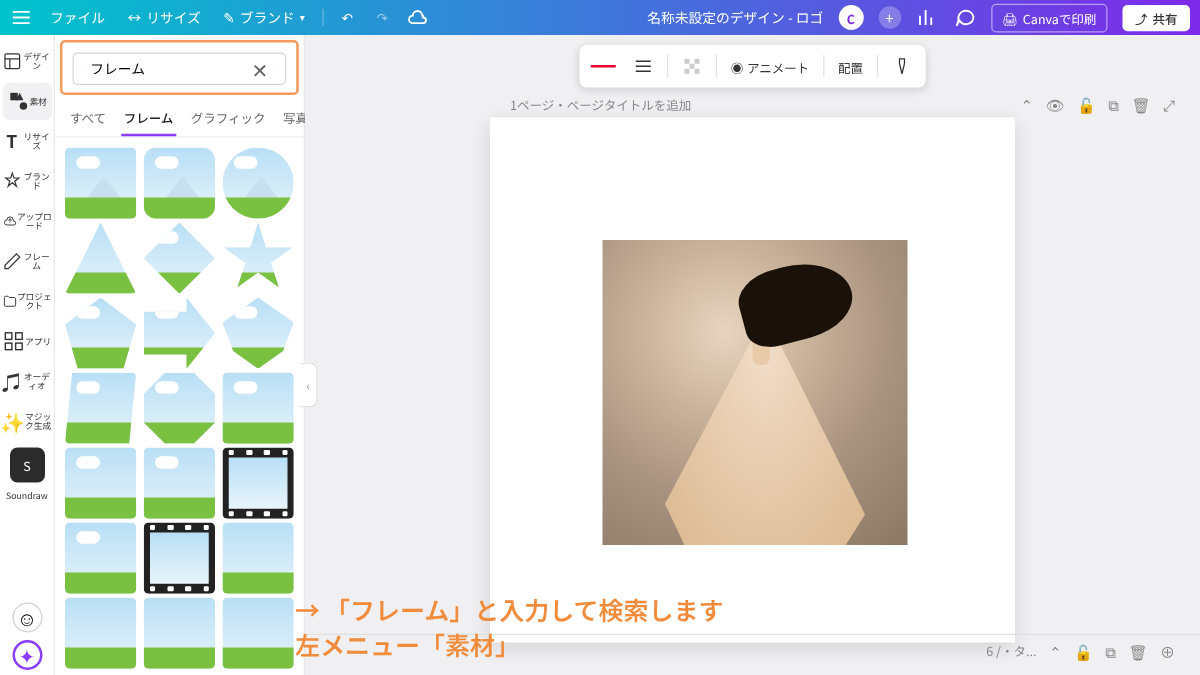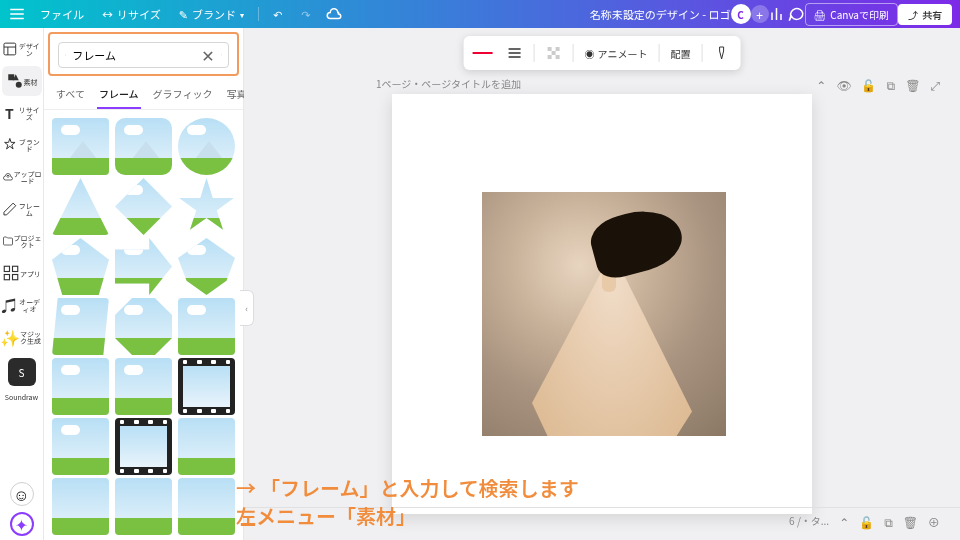--- a/index.html
+++ b/index.html
@@ -1,21 +1,21 @@
 <!DOCTYPE html>
 <html><head>
 <meta charset="utf-8">
 <style>
 * { margin: 0; padding: 0; box-sizing: border-box; font-family: -apple-system, BlinkMacSystemFont, "Segoe UI", "Hiragino Sans", "Noto Sans JP", sans-serif; }
 body { width: 960px; height: 540px; overflow: hidden; background: #fff; position: relative; }
 
 
 .topbar { height: 28px; background: linear-gradient(90deg, #00c4cc 0%, #7d2ae8 100%); display: flex; align-items: center; padding: 0 8px; color: #fff; font-size: 11px; }
 .topbar .left { display: flex; align-items: center; gap: 10px; }
-.topbar .right { margin-left: auto; display: flex; align-items: center; gap: 0; }
+.topbar .right { margin-left: auto; display: flex; align-items: center; gap: 12px; }
 .topbar .menu-btn { display: flex; align-items: center; gap: 4px; cursor: pointer; padding: 3px 4px; border-radius: 4px; }
 .topbar .divider { width: 1px; height: 14px; background: rgba(255,255,255,0.3); }
 .topbar .icon-btn { width: 18px; height: 18px; display: flex; align-items: center; justify-content: center; cursor: pointer; }
 .avatar { width: 20px; height: 20px; border-radius: 50%; background: #fff; display: flex; align-items: center; justify-content: center; color: #7d2ae8; font-size: 10px; font-weight: bold; }
 .plus-badge { width: 18px; height: 18px; border-radius: 50%; background: rgba(255,255,255,0.25); display: flex; align-items: center; justify-content: center; font-size: 12px; }
 .print-btn { display: flex; align-items: center; gap: 4px; padding: 3px 8px; border: 1px solid rgba(255,255,255,0.5); border-radius: 4px; font-size: 10px; }
 .share-btn { display: flex; align-items: center; gap: 4px; padding: 3px 10px; background: #fff; color: #333; border-radius: 4px; font-size: 10px; font-weight: 500; }
 
 
 .leftrail { position: absolute; top: 28px; left: 0; width: 44px; bottom: 0; background: #fff; border-right: 1px solid #e8e8e8; display: flex; flex-direction: column; align-items: center; padding-top: 6px; gap: 2px; }
@@ -61,21 +61,21 @@
 .collapse-handle { position: absolute; top: 290px; left: 240px; width: 14px; height: 36px; background: #fff; border: 1px solid #ddd; border-left: none; border-radius: 0 6px 6px 0; display: flex; align-items: center; justify-content: center; font-size: 9px; color: #888; cursor: pointer; z-index: 5; }
 
 
 .canvas-area { position: absolute; top: 28px; left: 244px; right: 0; bottom: 0; background: #f0f0f2; overflow: hidden; }
 .floating-toolbar { position: absolute; top: 8px; left: 50%; transform: translateX(-50%); background: #fff; border-radius: 6px; box-shadow: 0 2px 8px rgba(0,0,0,0.15); display: flex; align-items: center; padding: 4px; gap: 2px; z-index: 3; }
 .ft-btn { padding: 5px 7px; border-radius: 4px; font-size: 10px; display: flex; align-items: center; gap: 3px; cursor: pointer; color: #333; }
 .ft-sep { width: 1px; height: 18px; background: #e0e0e0; margin: 0 2px; }
 .red-diag { width: 16px; height: 16px; position: relative; }
 .red-diag::after { content: ''; position: absolute; top: 7px; left: -2px; width: 20px; height: 2px; background: #e03; }
 
-.page-header { position: absolute; top: 48px; left: 132px; font-size: 10px; color: #888; display: flex; align-items: center; gap: 6px; }
+.page-header { position: absolute; top: 48px; left: 164px; font-size: 10px; color: #888; display: flex; align-items: center; gap: 6px; }
 .page-actions { position: absolute; top: 48px; right: 20px; display: flex; gap: 10px; color: #888; font-size: 12px; }
 .page-actions span { cursor: pointer; }
 
 .page { position: absolute; top: 66px; left: 148px; width: 420px; height: 420px; background: #fff; box-shadow: 0 4px 16px rgba(0,0,0,0.12); }
 .photo { position: absolute; top: 98px; left: 90px; width: 244px; height: 244px; background: radial-gradient(circle at 40% 30%, #e8d5c0 0%, #c9b29a 30%, #a89380 60%, #8a7865 100%); overflow: hidden; }
 .photo .figure { position: absolute; top: 20px; left: 90px; width: 70px; height: 200px; }
 .photo .hair { position: absolute; top: 0; left: 20px; width: 90px; height: 60px; background: #1a1108; border-radius: 40% 60% 50% 30%; transform: rotate(-15deg); }
 .photo .dress { position: absolute; top: 55px; left: -40px; width: 160px; height: 170px; background: radial-gradient(ellipse at 50% 10%, #f0dcc8 0%, #e8cdb0 40%, #dbb890 100%); clip-path: polygon(45% 0, 55% 0, 100% 85%, 90% 100%, 10% 100%, 0 80%); }
 .photo .body { position: absolute; top: 40px; left: 30px; width: 14px; height: 40px; background: #e8c9a8; border-radius: 6px; }
 

